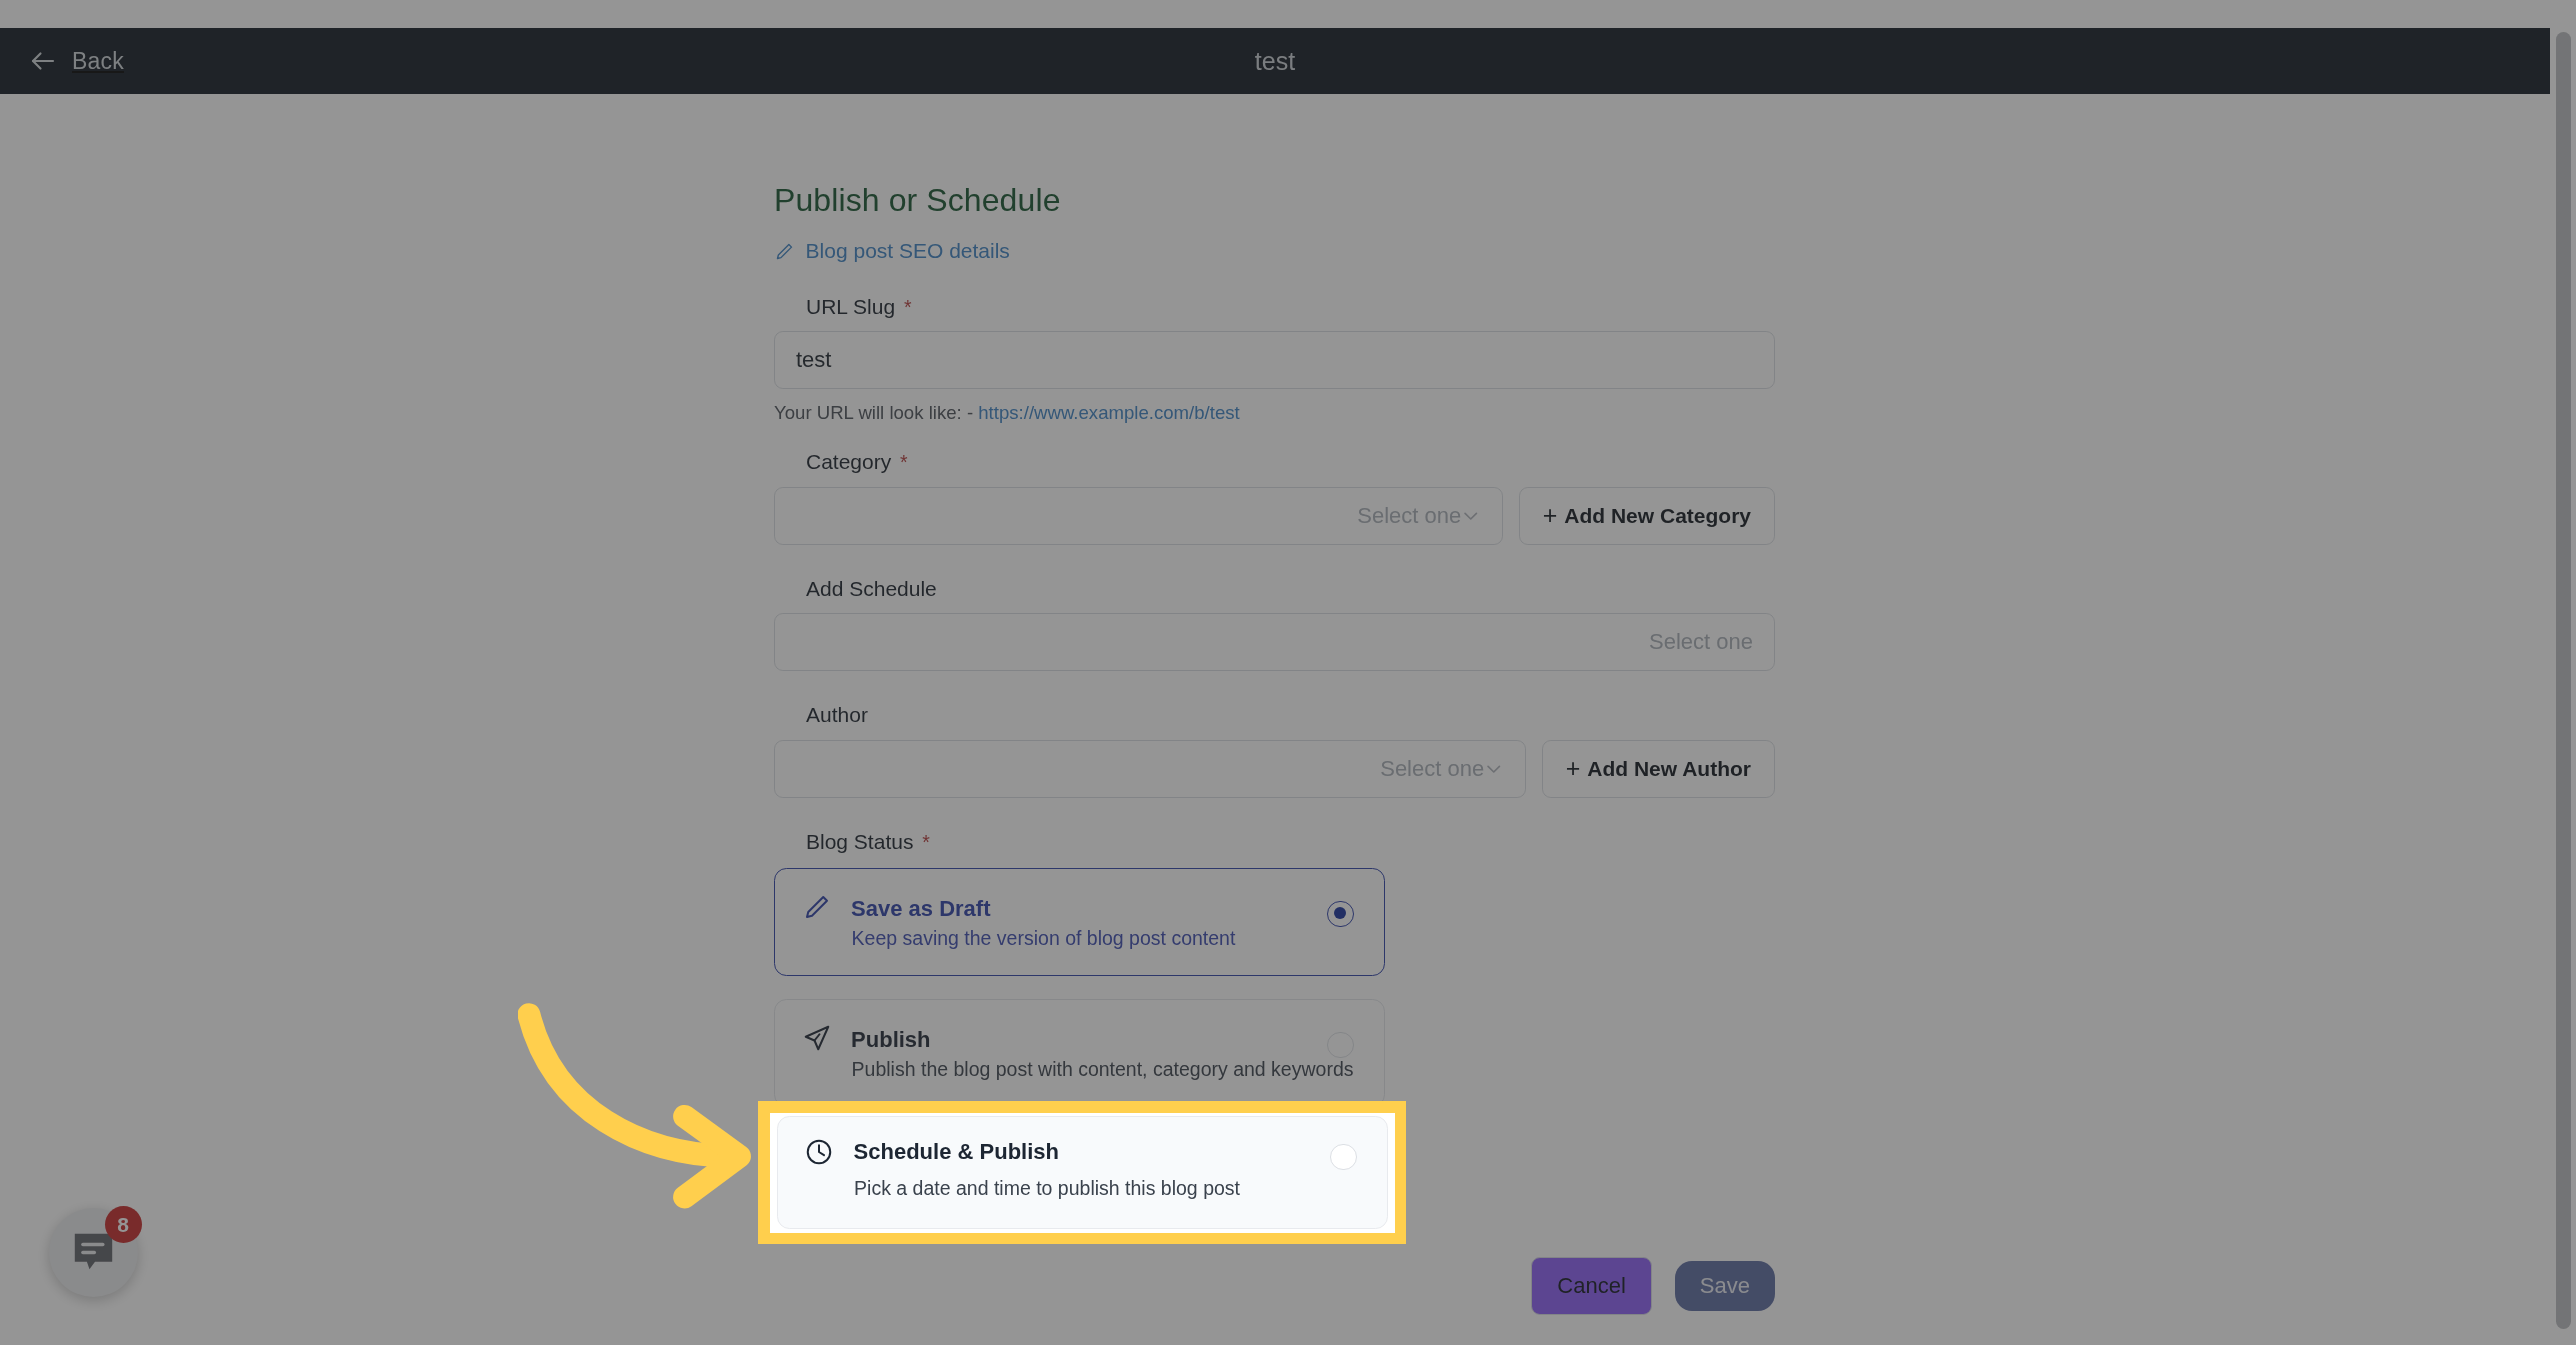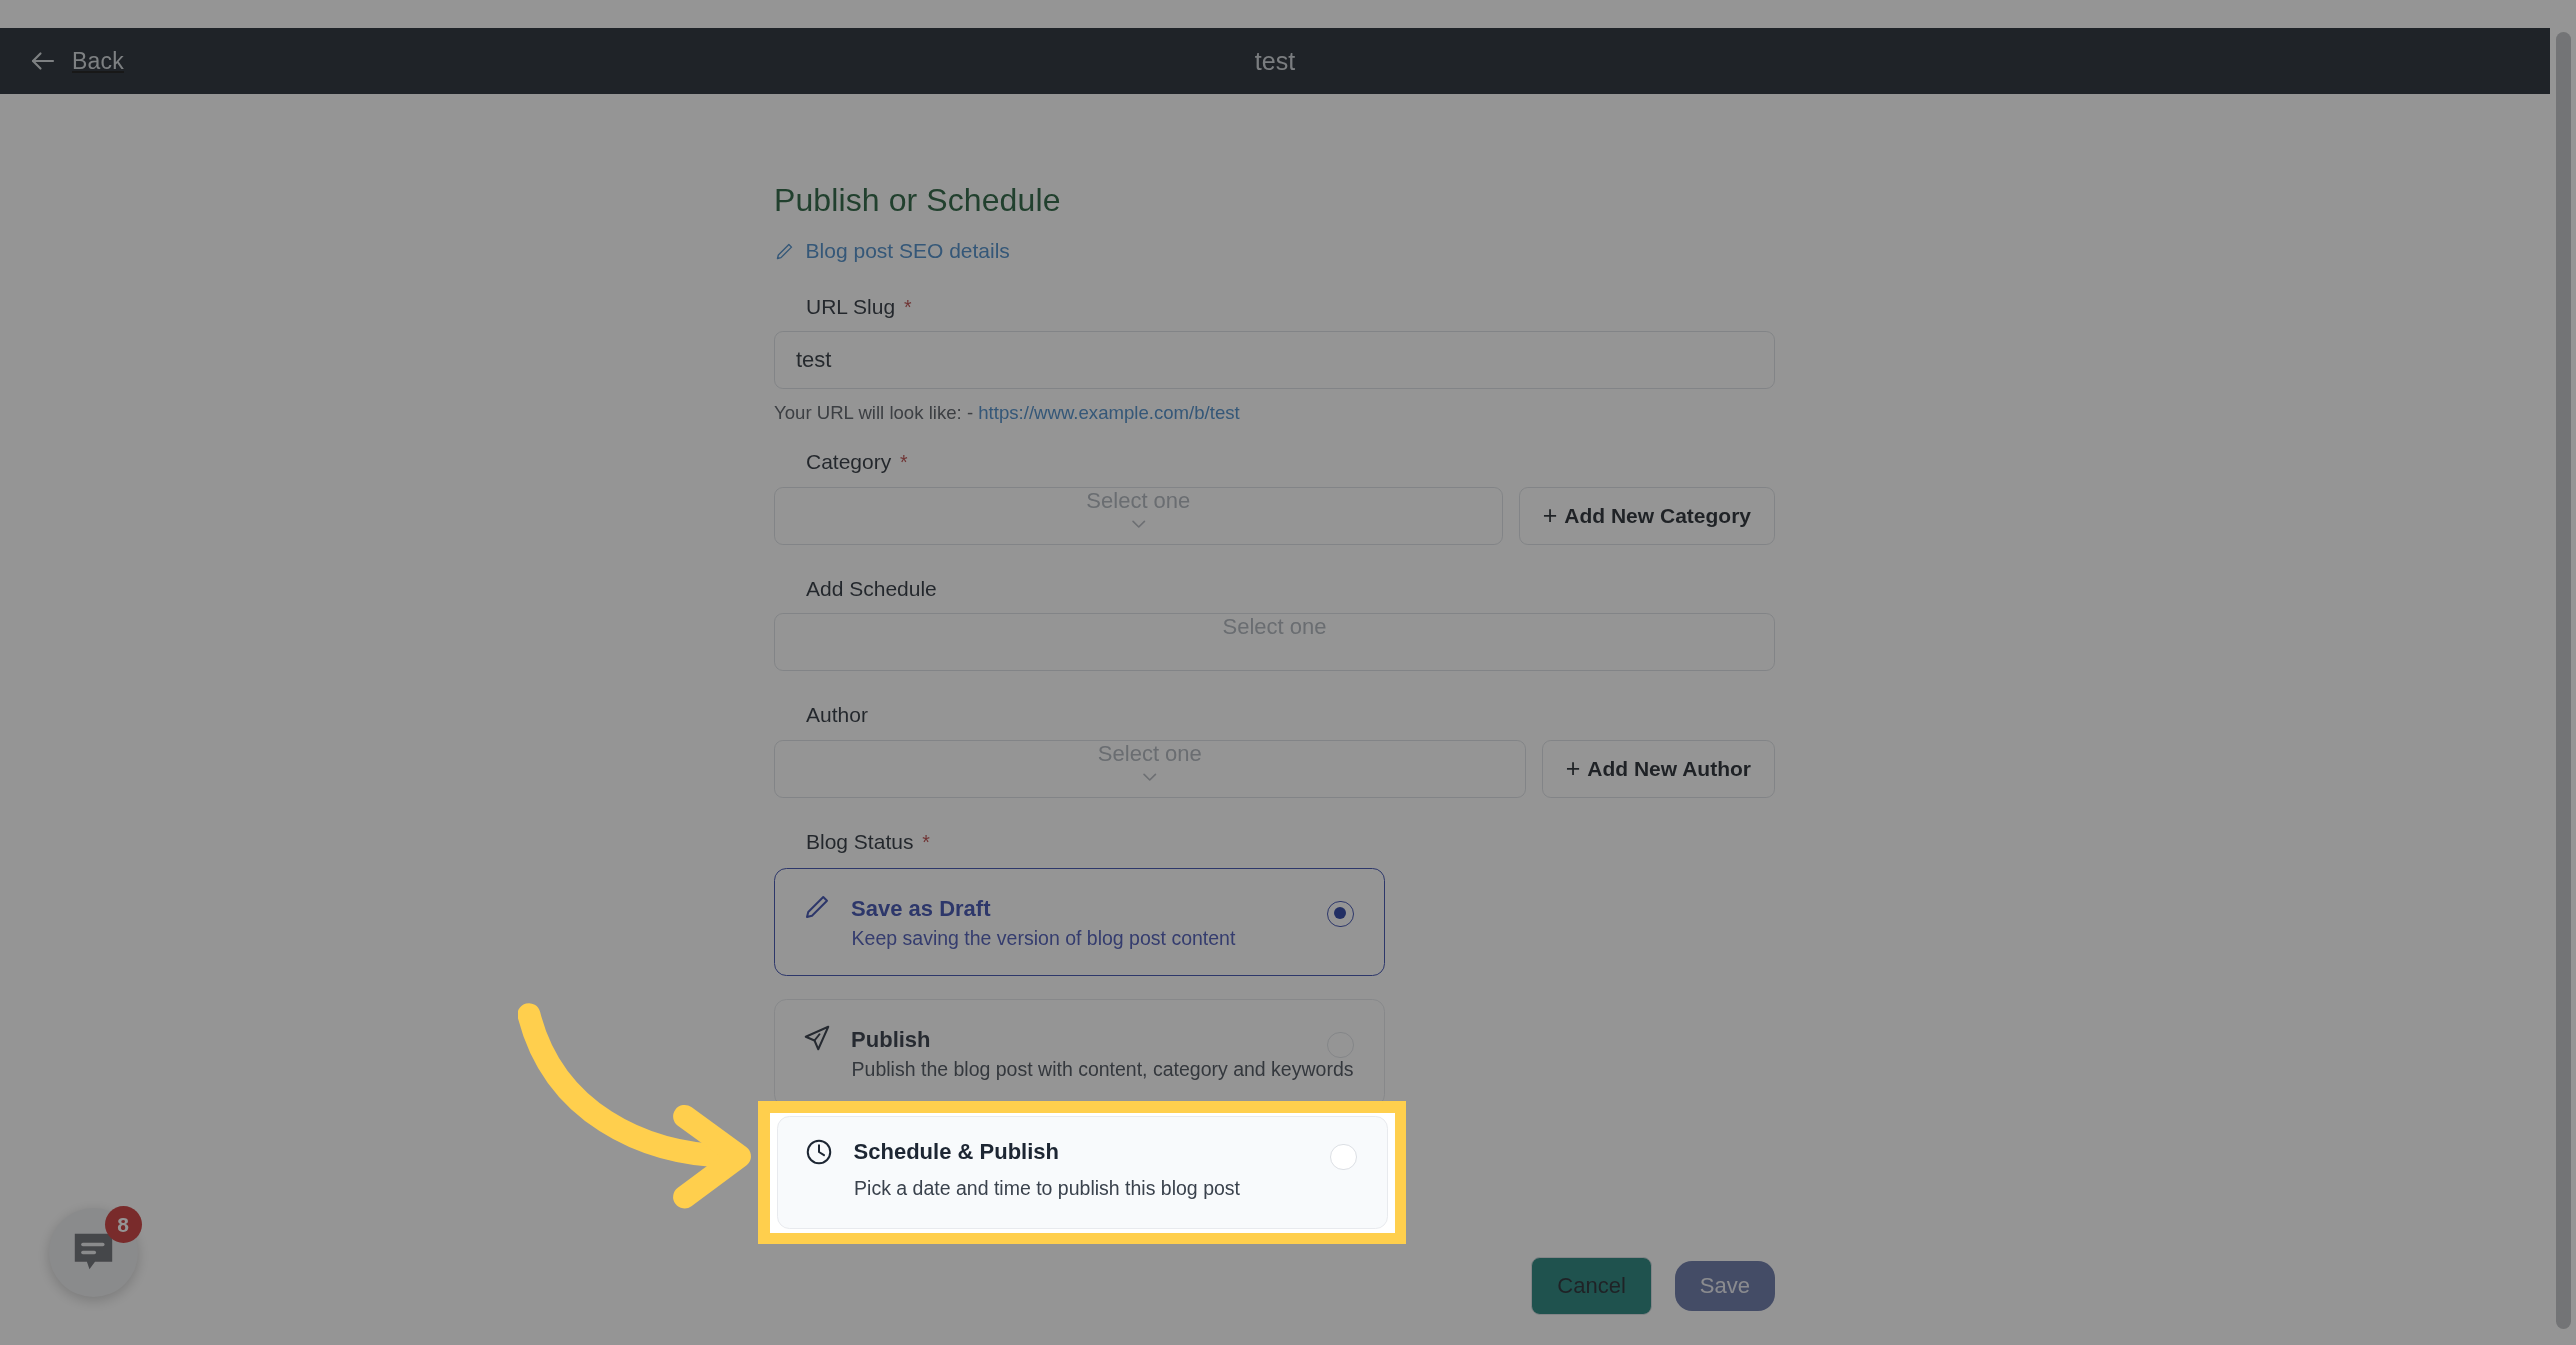--- a/index.html
+++ b/index.html
@@ -105,21 +105,21 @@
     border: 0.9px solid #d9dde2;
     border-radius: 8.9px;
     background: #ffffff;
     display: flex;
     align-items: center;
     padding: 0 21px;
     font-size: 22px;
     color: #1b232c;
     flex: 1 1 auto;
   }
-  .select-box { justify-content: flex-start; cursor: pointer; flex-direction: column; }
+  .select-box { justify-content: flex-end; cursor: pointer; }
   .select-box .ph { color: #a7aeb6; }
   .chev { width: 19.5px; height: 19.5px; display:block; opacity:.55; }
 
   .hint {
     margin-top: 12.4px;
     font-size: 18.6px;
     color: #4a5058;
   }
   .hint a { color: #3b82c4; text-decoration: none; }
 
@@ -196,21 +196,21 @@
     justify-content: flex-end;
     align-items: center;
     gap: 23px;
   }
   .btn-cancel {
     height: 58px;
     min-width: 110px;
     padding: 0 25px;
     border: 0.9px solid #d9dde2;
     border-radius: 8.9px;
-    background: #0f766e;
+    background: #8b5cf6;
     font-size: 22px;
     color: #10161d;
     cursor: pointer;
     font-family: "Liberation Sans", sans-serif;
   }
   .btn-save {
     height: 50px;
     min-width: 92px;
     padding: 0 25px;
     border: none;

